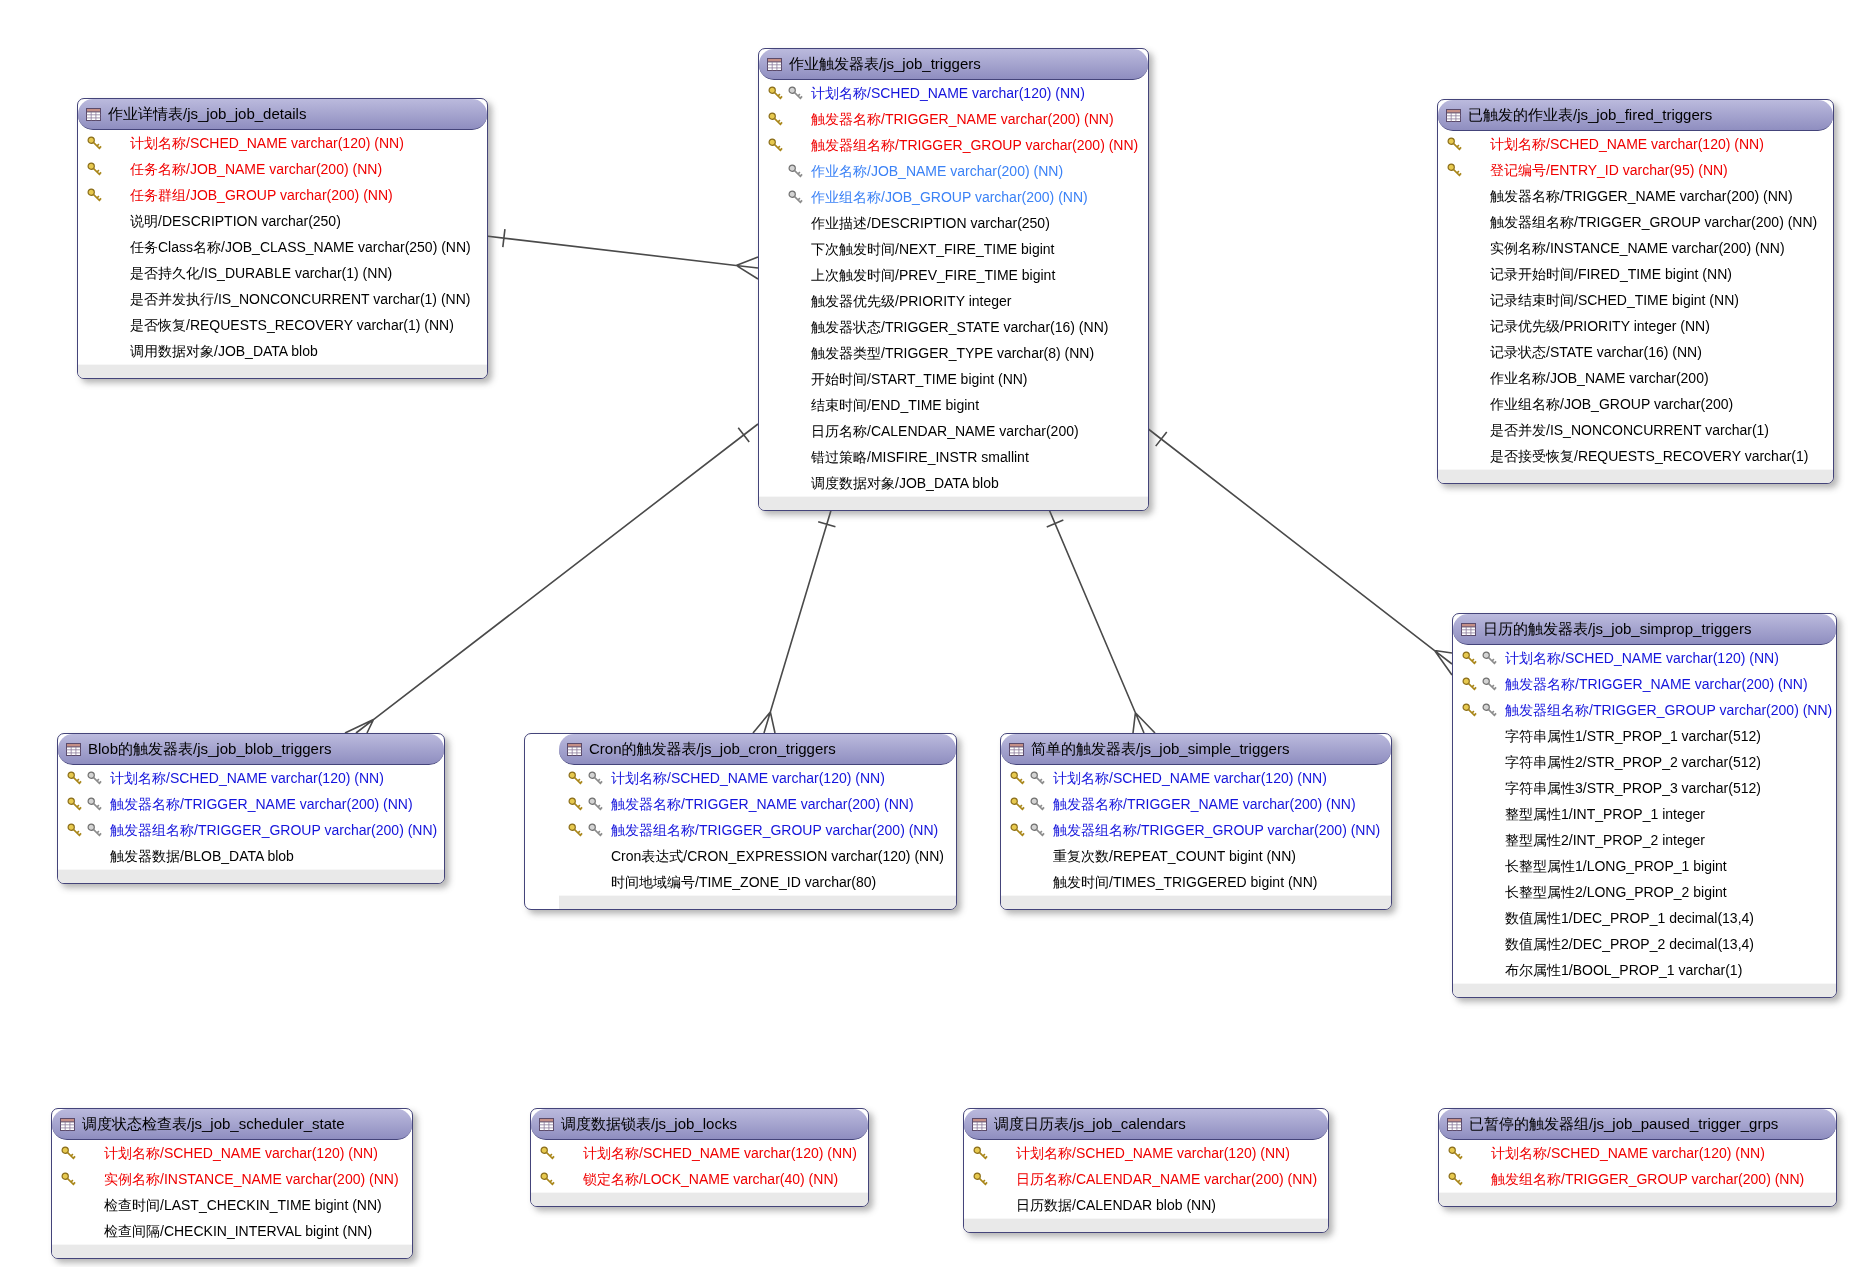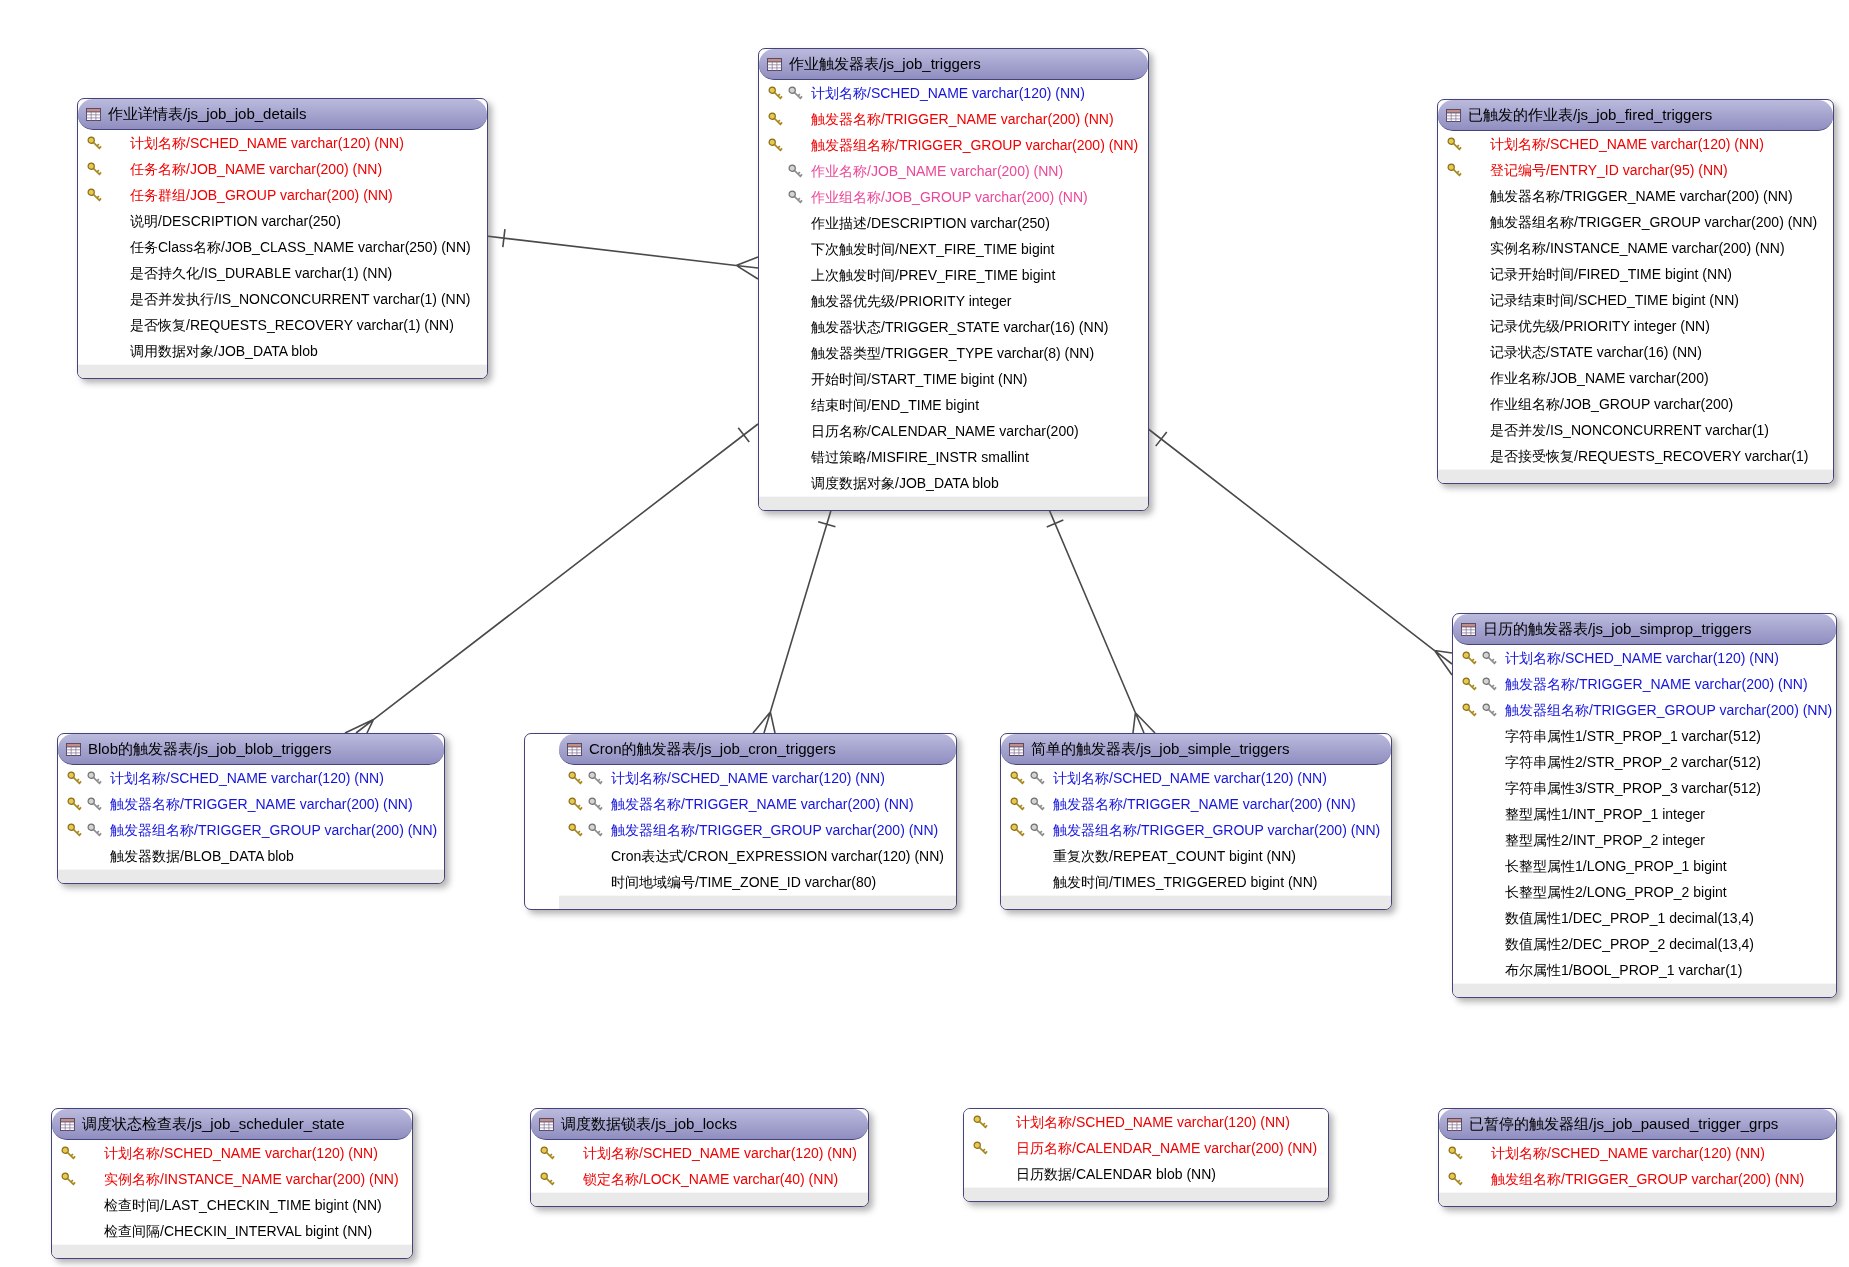--- a/index.html
+++ b/index.html
@@ -9,21 +9,21 @@
        box-shadow:4px 4px 6px rgba(90,90,90,0.45);overflow:hidden;}
   .tbl-header{height:30px;display:flex;align-items:center;gap:7px;padding-left:8px;
        background:linear-gradient(#BBBADD,#8F8EC0);border-bottom:1.5px solid #44447A;border-radius:15px;}
   .tbl-icon{display:inline-flex;width:15px;height:13px;}
   .tbl-title{font-size:15px;color:#000;white-space:nowrap;}
   .tbl-body{background:#fff;text-align:right;}
   .row{position:relative;height:26px;line-height:26px;white-space:nowrap;}
   .slot{position:absolute;top:5px;width:18px;height:16px;display:inline-flex;}
   .s1{left:8px;} .s2{left:28px;}
   .ftext{position:absolute;left:52px;top:0;font-size:14px;white-space:nowrap;}
-  .c-red{color:#F00000;} .c-blue{color:#1414DC;} .c-green{color:#ec4899;} .c-black{color:#000;}
+  .c-red{color:#F00000;} .c-blue{color:#1414DC;} .c-green{color:#3b82f6;} .c-black{color:#000;}
   .tbl-footer{height:13px;background:#E9E9E9;border-top:1px solid #F7F7F7;}
 </style>
 </head>
 <body>
 
 <div id="canvas" style="width: 1849px; height: 1267px;">
   <svg id="connector-layer" width="1849" height="1267">
       <path d="M486 236 L736.1506867048968 265.42949255351726 M502.8251396497052 247.04149789511905 L504.92828210591836 229.16478701730728 M736.1506867048968 265.42949255351726 L758 257 M736.1506867048968 265.42949255351726 L758 268 M736.1506867048968 265.42949255351726 L758 279" fill="none" stroke="#4A4A4A" stroke-width="1.6"></path>
       <path d="M758 424 L373.44256559959877 719.5926548003084 M738.2439869277272 427.83405105445723 L749.2136330002021 442.1052410904926 M373.44256559959877 719.5926548003084 L345 733 M373.44256559959877 719.5926548003084 L356 733 M373.44256559959877 719.5926548003084 L367 733" fill="none" stroke="#4A4A4A" stroke-width="1.6"></path>
       <path d="M832 507 L770.3387554351613 711.9329598772582 M818.1954109573828 521.643541967859 L835.432080148717 526.8297964148093 M770.3387554351613 711.9329598772582 L753 733 M770.3387554351613 711.9329598772582 L764 733 M770.3387554351613 711.9329598772582 L775 733" fill="none" stroke="#4A4A4A" stroke-width="1.6"></path>
@@ -709,20 +709,30 @@
               <path d="M7.4 7.4 L14 14 M11 11 L12.9 9.1 M13.2 13.2 L15.1 11.3" fill="none" stroke="#A98619" stroke-width="1.7"></path>
             </svg>
           </span>
     <span class="slot s2"></span>
     <span class="ftext c-red">锁定名称/LOCK_NAME varchar(40) (NN)</span>
   </div>
       </div>
     <div class="tbl-footer"></div>
   </div>
     <div class="tbl" style="left: 963px; top: 1108px; width: 364px;">
+    <div class="tbl-header">
+      <span class="tbl-icon">
+          <svg width="15" height="13" viewBox="0 0 15 13">
+            <rect x="0.5" y="0.5" width="14" height="12" fill="#FFFFFF" stroke="#5A4A6A"></rect>
+            <rect x="0.5" y="0.5" width="14" height="3.4" fill="#C48E86" stroke="#5A4A6A"></rect>
+            <path d="M0.5 6.8 H14.5 M0.5 9.9 H14.5 M5.2 3.9 V12.5 M9.9 3.9 V12.5" stroke="#8A7A9A" stroke-width="0.8" fill="none"></path>
+          </svg>
+        </span>
+      <span class="tbl-title">调度日历表/js_job_calendars</span>
+    </div>
     <div class="tbl-body">
         <div class="row">
     <span class="slot s1">
             <svg width="17" height="17" viewBox="0 0 17 17">
               <circle cx="5.2" cy="5.2" r="3.1" fill="#E7C94F" stroke="#8A6D1A" stroke-width="1.2"></circle>
               <path d="M7.4 7.4 L14 14 M11 11 L12.9 9.1 M13.2 13.2 L15.1 11.3" fill="none" stroke="#A98619" stroke-width="1.7"></path>
             </svg>
           </span>
     <span class="slot s2"></span>
     <span class="ftext c-red">计划名称/SCHED_NAME varchar(120) (NN)</span>

